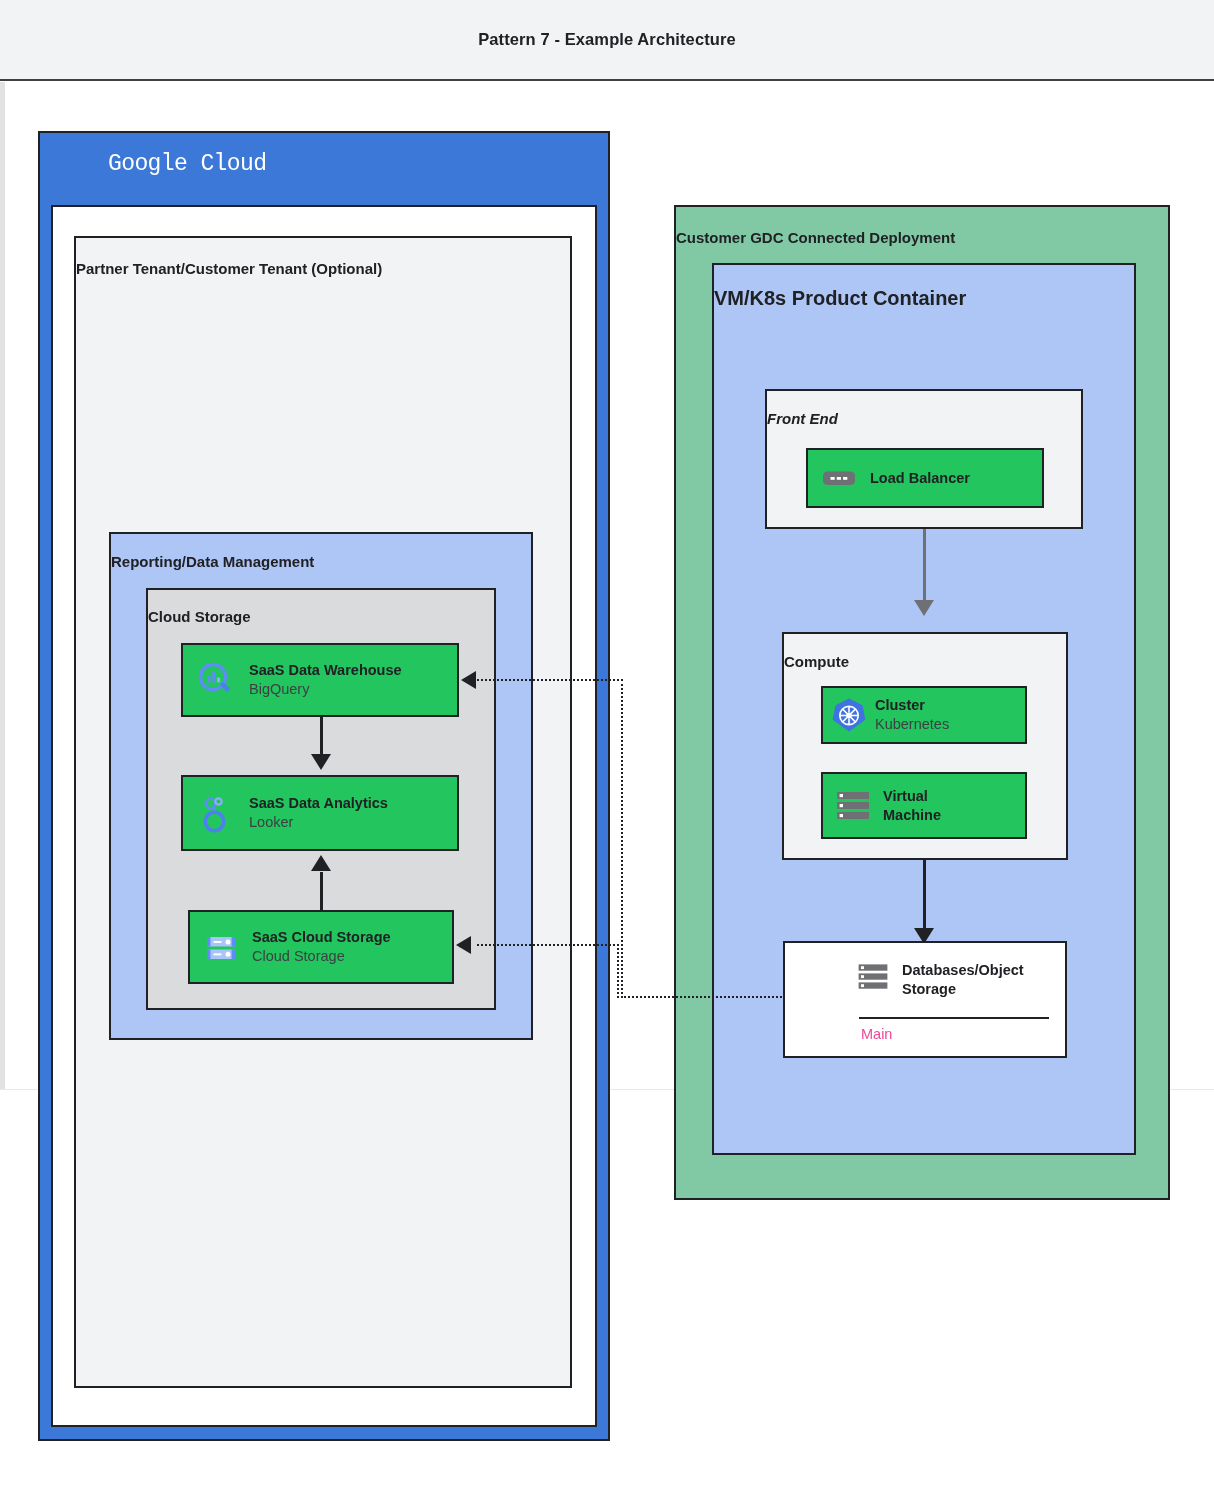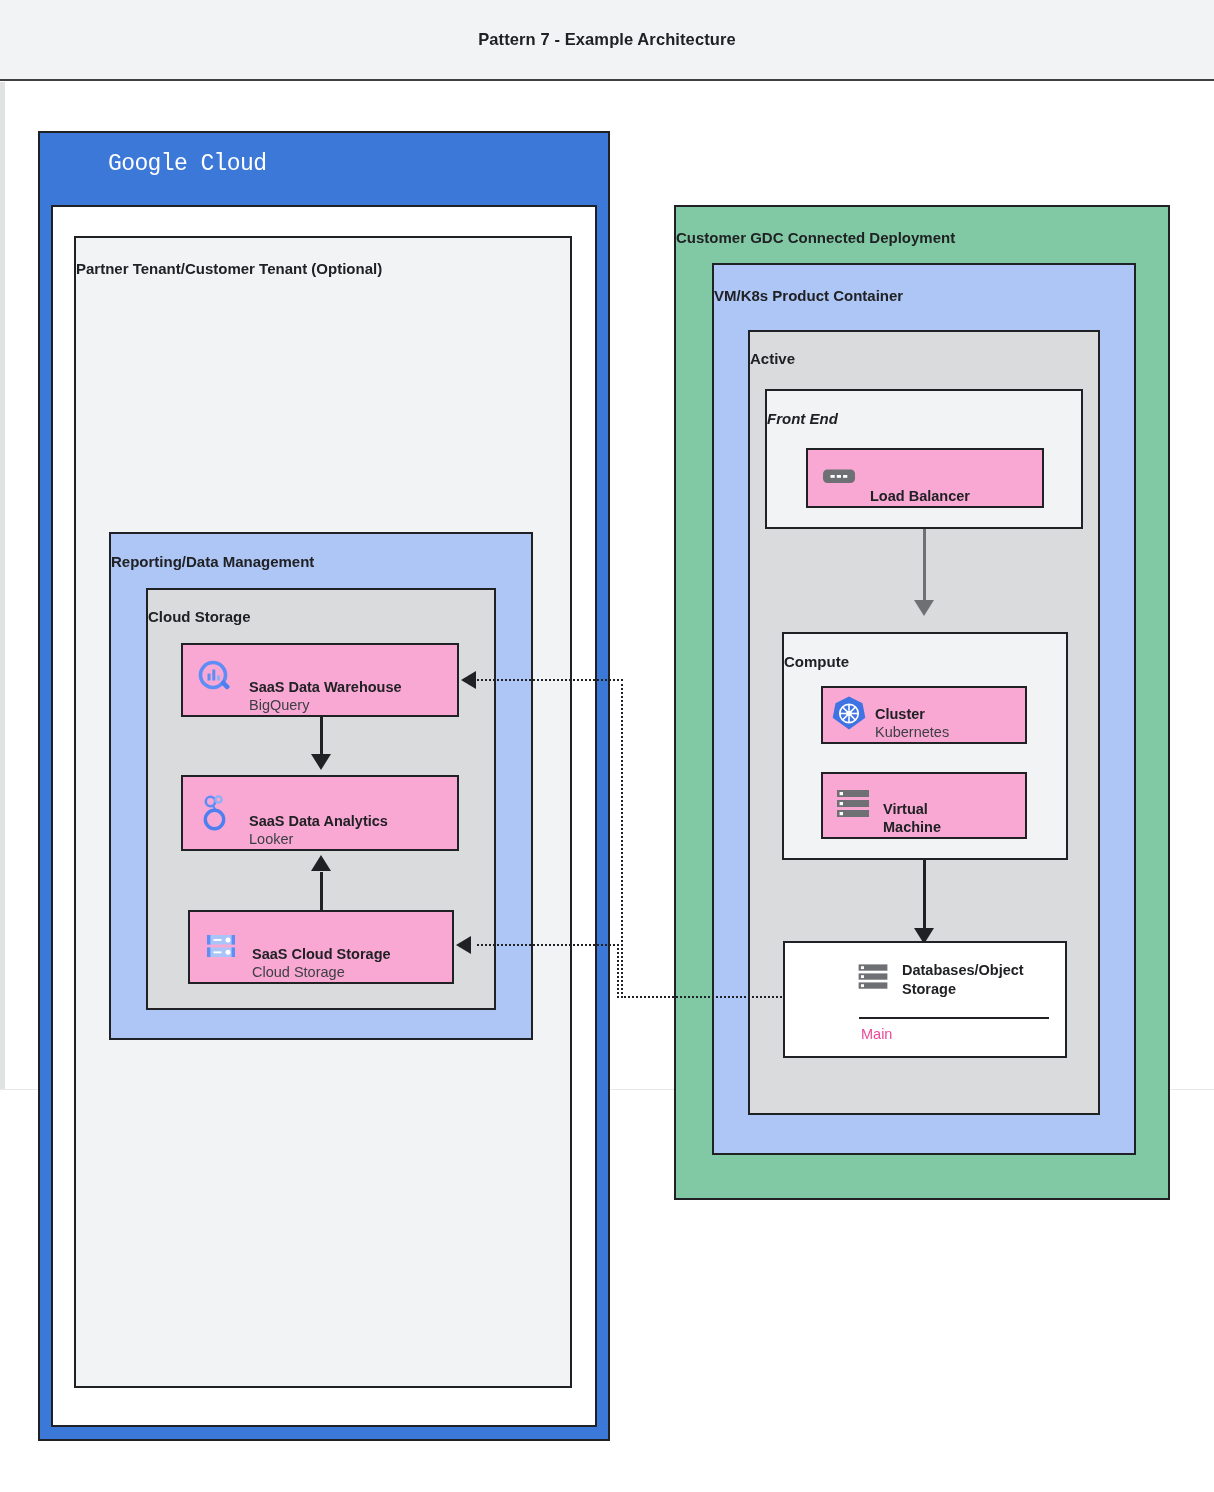--- a/index.html
+++ b/index.html
@@ -54,22 +54,22 @@
     position: absolute; left: 24px; top: 18px;
     font-size: 23px; color: #ffffff; white-space: nowrap;
     font-family: Liberation Mono, monospace;
     letter-spacing: -.6px;
     margin-left: 44px;
   }
   .gc-mark .w2 { font-weight: normal; }
   .gc-mark .w1 { font-weight: normal; }
 
   
-  .node { position: absolute; background: #f9a8d4; border: 2px solid #202124;
-          display: flex; align-items: flex-end; }
+  .node { position: absolute; background: #22c55e; border: 2px solid #202124;
+          display: flex; align-items: center; }
   .node .ico { flex: 0 0 auto; display: flex; align-items: center;
                justify-content: center; }
   .node .txt { display: flex; flex-direction: column; justify-content: center; }
   .node .t1 { font-size: 14.5px; font-weight: bold; color: #202124; line-height: 1.28; }
   .node .t2 { font-size: 14.5px; font-weight: normal; color: #3c4043; line-height: 1.28; }
 
   
   .dbcard { position: absolute; background:#ffffff; border:2px solid #202124; }
   .dbcard .row { position: absolute; left: 0; top: 0; width: 100%;
                  display: flex; align-items: flex-start; }
@@ -178,26 +178,23 @@
       <div class="t1">SaaS Cloud Storage</div>
       <div class="t2">Cloud Storage</div>
     </div>
   </div>
 
   <div class="bx c-green" style="left:674px; top:205px; width:496px; height:995px;">
     <div class="hd" style="top:22px; font-size:15px;">Customer GDC Connected Deployment</div>
   </div>
 
   <div class="bx c-blue" style="left:712px; top:263px; width:424px; height:892px;">
-    <div class="hd" style="top:22px; font-size:15px;">VM/K8s Product Container</div>
-  </div>
-
-  <div class="bx c-gray" style="left:748px; top:330px; width:352px; height:785px;">
-    <div class="hd" style="top:18px; font-size:15px;">Active</div>
-  </div>
+    <div class="hd" style="top:22px; font-size:20px;">VM/K8s Product Container</div>
+  </div>
+
 
   <div class="bx c-lgray" style="left:765px; top:389px; width:318px; height:140px;">
     <div class="hd" style="top:19px; font-size:15px;font-style:italic;">Front End</div>
   </div>
 
   <div class="node" style="left:806px; top:448px; width:238px; height:60px;">
     <div class="ico" style="width:62px; height:60px;">
       <svg width="36" height="22" viewBox="0 0 36 22">
         <rect x="2" y="4.5" width="32" height="13.5" rx="4.4" fill="#6e7073"></rect>
         <rect x="9.5" y="10" width="4.2" height="2.8" fill="#ffffff"></rect>

